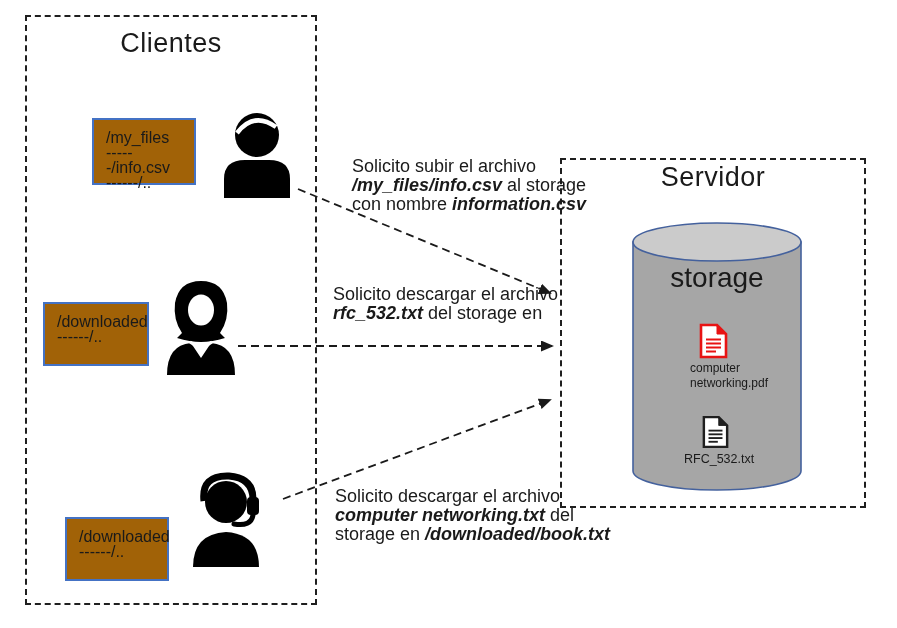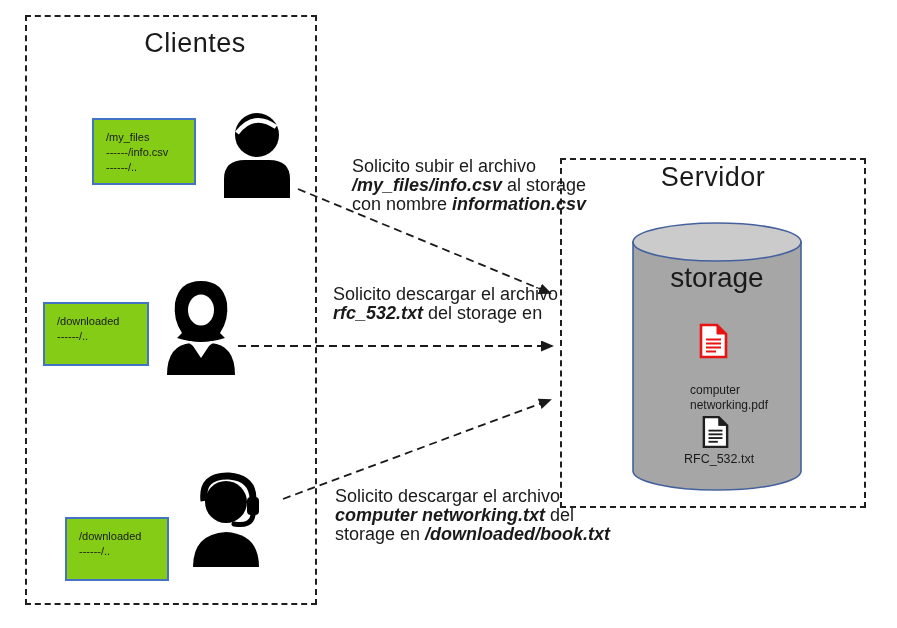--- a/index.html
+++ b/index.html
@@ -4,37 +4,37 @@
 <style>
   html,body{margin:0;padding:0;background:#fff;}
   #canvas{
     position:relative;width:897px;height:628px;background:#fff;overflow:hidden;
     font-family:"Liberation Sans",sans-serif;color:#1a1a1a;
   }
   .abs{position:absolute;}
   .dashed-box{border:2px dashed #1f1f1f;background:transparent;}
   .panel-title{font-size:27px;text-align:center;letter-spacing:0.5px;}
   .folder-box{
-    border:2px solid #4472c4;background:#84cc16;
-    font-size:11px;line-height:15px;padding:10px 0 0 12px;box-sizing:border-box;
+    border:2px solid #4472c4;background:#a16207;
+    font-size:16px;line-height:15px;padding:10px 0 0 12px;box-sizing:border-box;
   }
   .msg{font-size:18px;line-height:19px;white-space:nowrap;}
   .bi{font-weight:bold;font-style:italic;}
   .b{font-weight:normal;}
   .storage-label{font-size:28px;text-align:center;}
   .file-label{font-size:12px;line-height:15px;}
   svg{display:block;}
 </style>
 </head>
 <body>
 
 <div id="canvas">
 
   <div class="abs dashed-box" style="left:25px;top:15px;width:292px;height:590px;box-sizing:border-box;"></div>
-  <div class="abs panel-title" style="left:25px;top:28px;width:292px;padding-left:24px;">Clientes</div>
+  <div class="abs panel-title" style="left:25px;top:28px;width:292px;">Clientes</div>
 
   <div class="abs folder-box" style="left:92px;top:118px;width:104px;height:67px;">
       <div><span>/my_files</span></div>
       <div><span>------</span><span class="b">/info.csv</span></div>
       <div><span>------/..</span></div>
     </div>
   <div class="abs" style="left:216px;top:110px;">
     <svg width="82" height="88" viewBox="0 0 82 88">
       <circle cx="41" cy="25" r="22" fill="#000"></circle>
       <path d="M21 23 Q38 1 60 17" stroke="#fff" stroke-width="4.5" fill="none"></path>
@@ -85,21 +85,21 @@
       <path d="M2 2 H18 L27 11 V34 H2 Z" fill="#fff" stroke="currentColor" stroke-width="2.6"></path>
       <path d="M18 2 V11 H27 Z" fill="currentColor" stroke="currentColor" stroke-width="1"></path>
       <g stroke="currentColor" stroke-width="2">
         <line x1="7" y1="16.5" x2="22" y2="16.5"></line>
         <line x1="7" y1="20.5" x2="22" y2="20.5"></line>
         <line x1="7" y1="24.5" x2="22" y2="24.5"></line>
         <line x1="7" y1="28.5" x2="17" y2="28.5"></line>
       </g>
     </svg>
   </div>
-  <div class="abs file-label" style="left:690px;top:383px;">
+  <div class="abs file-label" style="left:690px;top:361px;">
       <div><span>computer</span></div>
       <div><span>networking.pdf</span></div>
     </div>
 
   <div class="abs" style="left: 702px; top: 415px; color: rgb(31, 31, 31);">
     <svg width="27" height="34" viewBox="0 0 29 36">
       <path d="M2 2 H18 L27 11 V34 H2 Z" fill="#fff" stroke="currentColor" stroke-width="2.6"></path>
       <path d="M18 2 V11 H27 Z" fill="currentColor" stroke="currentColor" stroke-width="1"></path>
       <g stroke="currentColor" stroke-width="2">
         <line x1="7" y1="16.5" x2="22" y2="16.5"></line>

